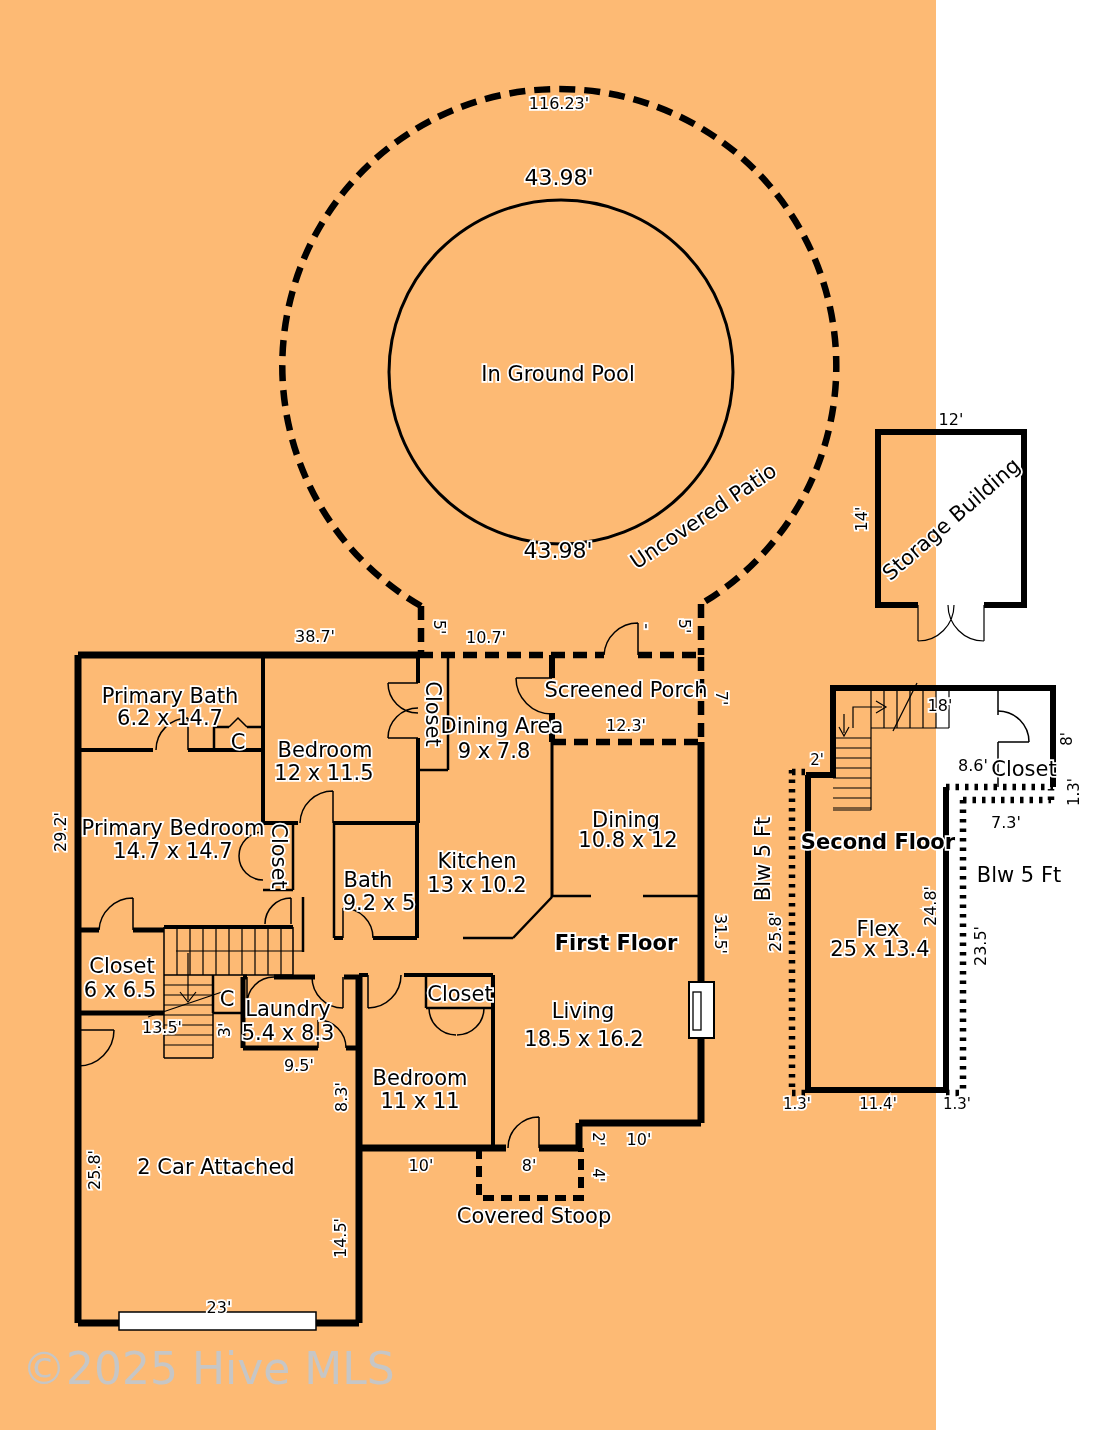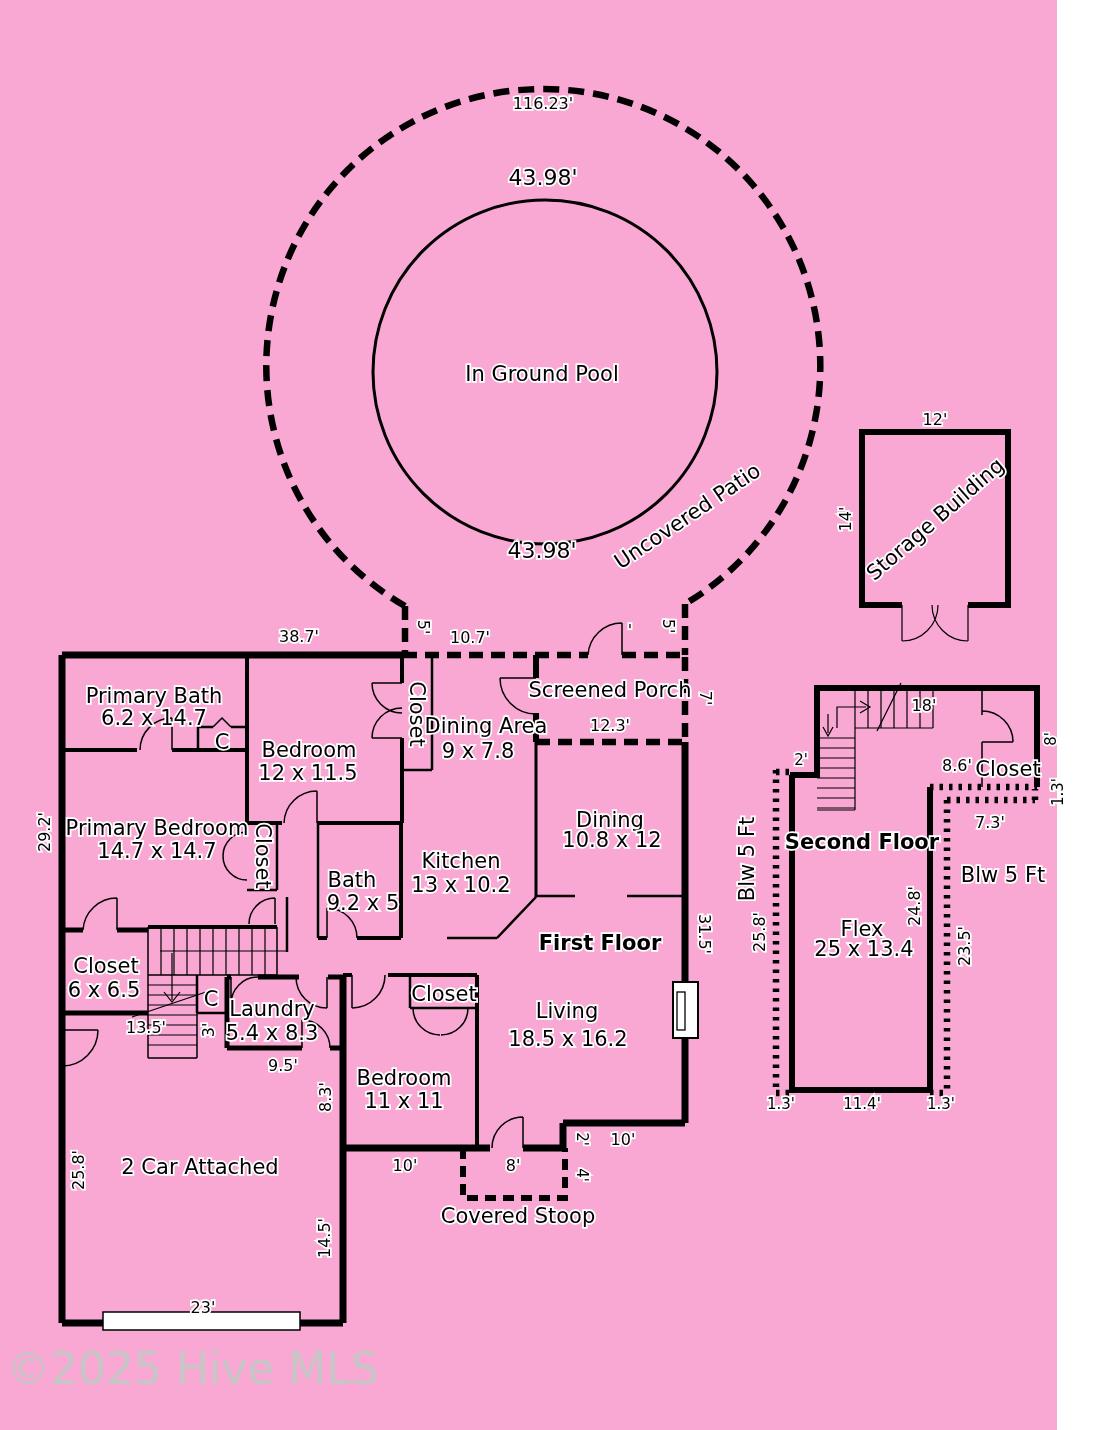--- a/index.html
+++ b/index.html
@@ -1,16 +1,16 @@
 <!DOCTYPE html>
 <html><head>
 <meta charset="utf-8">
 <style>
   html,body{margin:0;padding:0;background:#fff;}
-  .plan-wrap{width:1057px;height:1430px;position:relative;background:#f9a8d4;}
+  .plan-wrap{width:920px;height:1430px;position:relative;background:#fdba74;padding-left:16px;}
   svg{display:block;}
   text{font-family:"DejaVu Sans",sans-serif;fill:#000;text-anchor:middle;
        dominant-baseline:middle;paint-order:stroke;stroke:#fff;stroke-width:3.5px;}
   .room{font-size:21px;}
   .big{font-size:22px;}
   .dim{font-size:16px;}
   .dim-s{font-size:15px;}
   .bold{font-weight:bold;}
   .wm{font-size:44px;fill:#c6c6c6;stroke:none;text-anchor:start;}
   .w7{stroke:#000;stroke-width:7;fill:none;}

